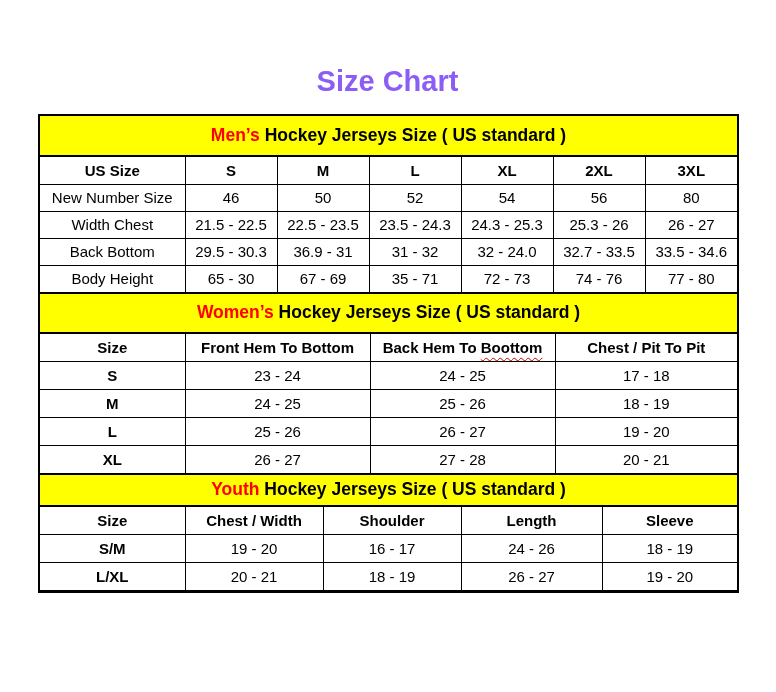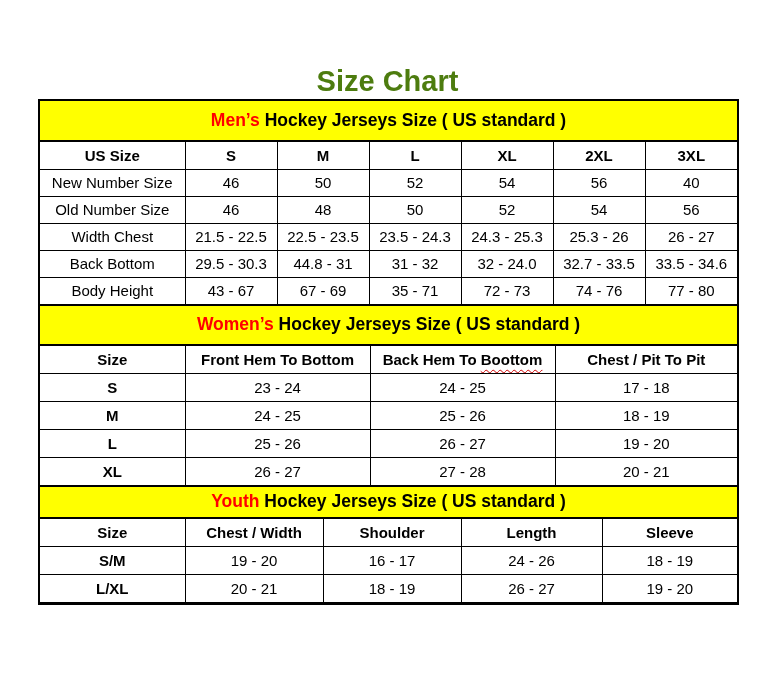--- a/index.html
+++ b/index.html
@@ -11,25 +11,26 @@
     font-family: "Liberation Sans", sans-serif;
     color: #000000;
   }
   .sheet {
     width: 699px;
     margin-left: 38px;
   }
   .page-title {
     margin: 0;
     padding-top: 64px;
+    padding-bottom: 15px;
     text-align: center;
     font-size: 29px;
     line-height: 1.2;
     font-weight: bold;
-    color: #4d7c0f;
+    color: #8b5cf6;
     letter-spacing: 0px;
   }
   table.size-table {
     border-collapse: collapse;
     table-layout: fixed;
     width: 699px;
     border: 2px solid #000000;
   }
   table.size-table.stacked {
     margin-top: -2px;
@@ -104,52 +105,43 @@
       <td>2XL</td>
       <td>3XL</td>
     </tr>
     <tr class="data-row">
       <td>New Number Size</td>
       <td>46</td>
       <td>50</td>
       <td>52</td>
       <td>54</td>
       <td>56</td>
-      <td>40</td>
-    </tr>
-    <tr class="data-row">
-      <td>Old Number Size</td>
-      <td>46</td>
-      <td>48</td>
-      <td>50</td>
-      <td>52</td>
-      <td>54</td>
-      <td>56</td>
+      <td>80</td>
     </tr>
     <tr class="data-row">
       <td>Width Chest</td>
       <td>21.5 - 22.5</td>
       <td>22.5 - 23.5</td>
       <td>23.5 - 24.3</td>
       <td>24.3 - 25.3</td>
       <td>25.3 - 26</td>
       <td>26 - 27</td>
     </tr>
     <tr class="data-row">
       <td>Back Bottom</td>
       <td>29.5 - 30.3</td>
-      <td>44.8 - 31</td>
+      <td>36.9 - 31</td>
       <td>31 - 32</td>
       <td>32 - 24.0</td>
       <td>32.7 - 33.5</td>
       <td>33.5 - 34.6</td>
     </tr>
     <tr class="data-row">
       <td>Body Height</td>
-      <td>43 - 67</td>
+      <td>65 - 30</td>
       <td>67 - 69</td>
       <td>35 - 71</td>
       <td>72 - 73</td>
       <td>74 - 76</td>
       <td>77 - 80</td>
     </tr>
   </tbody>
     </table>
 
   <table class="size-table stacked">

